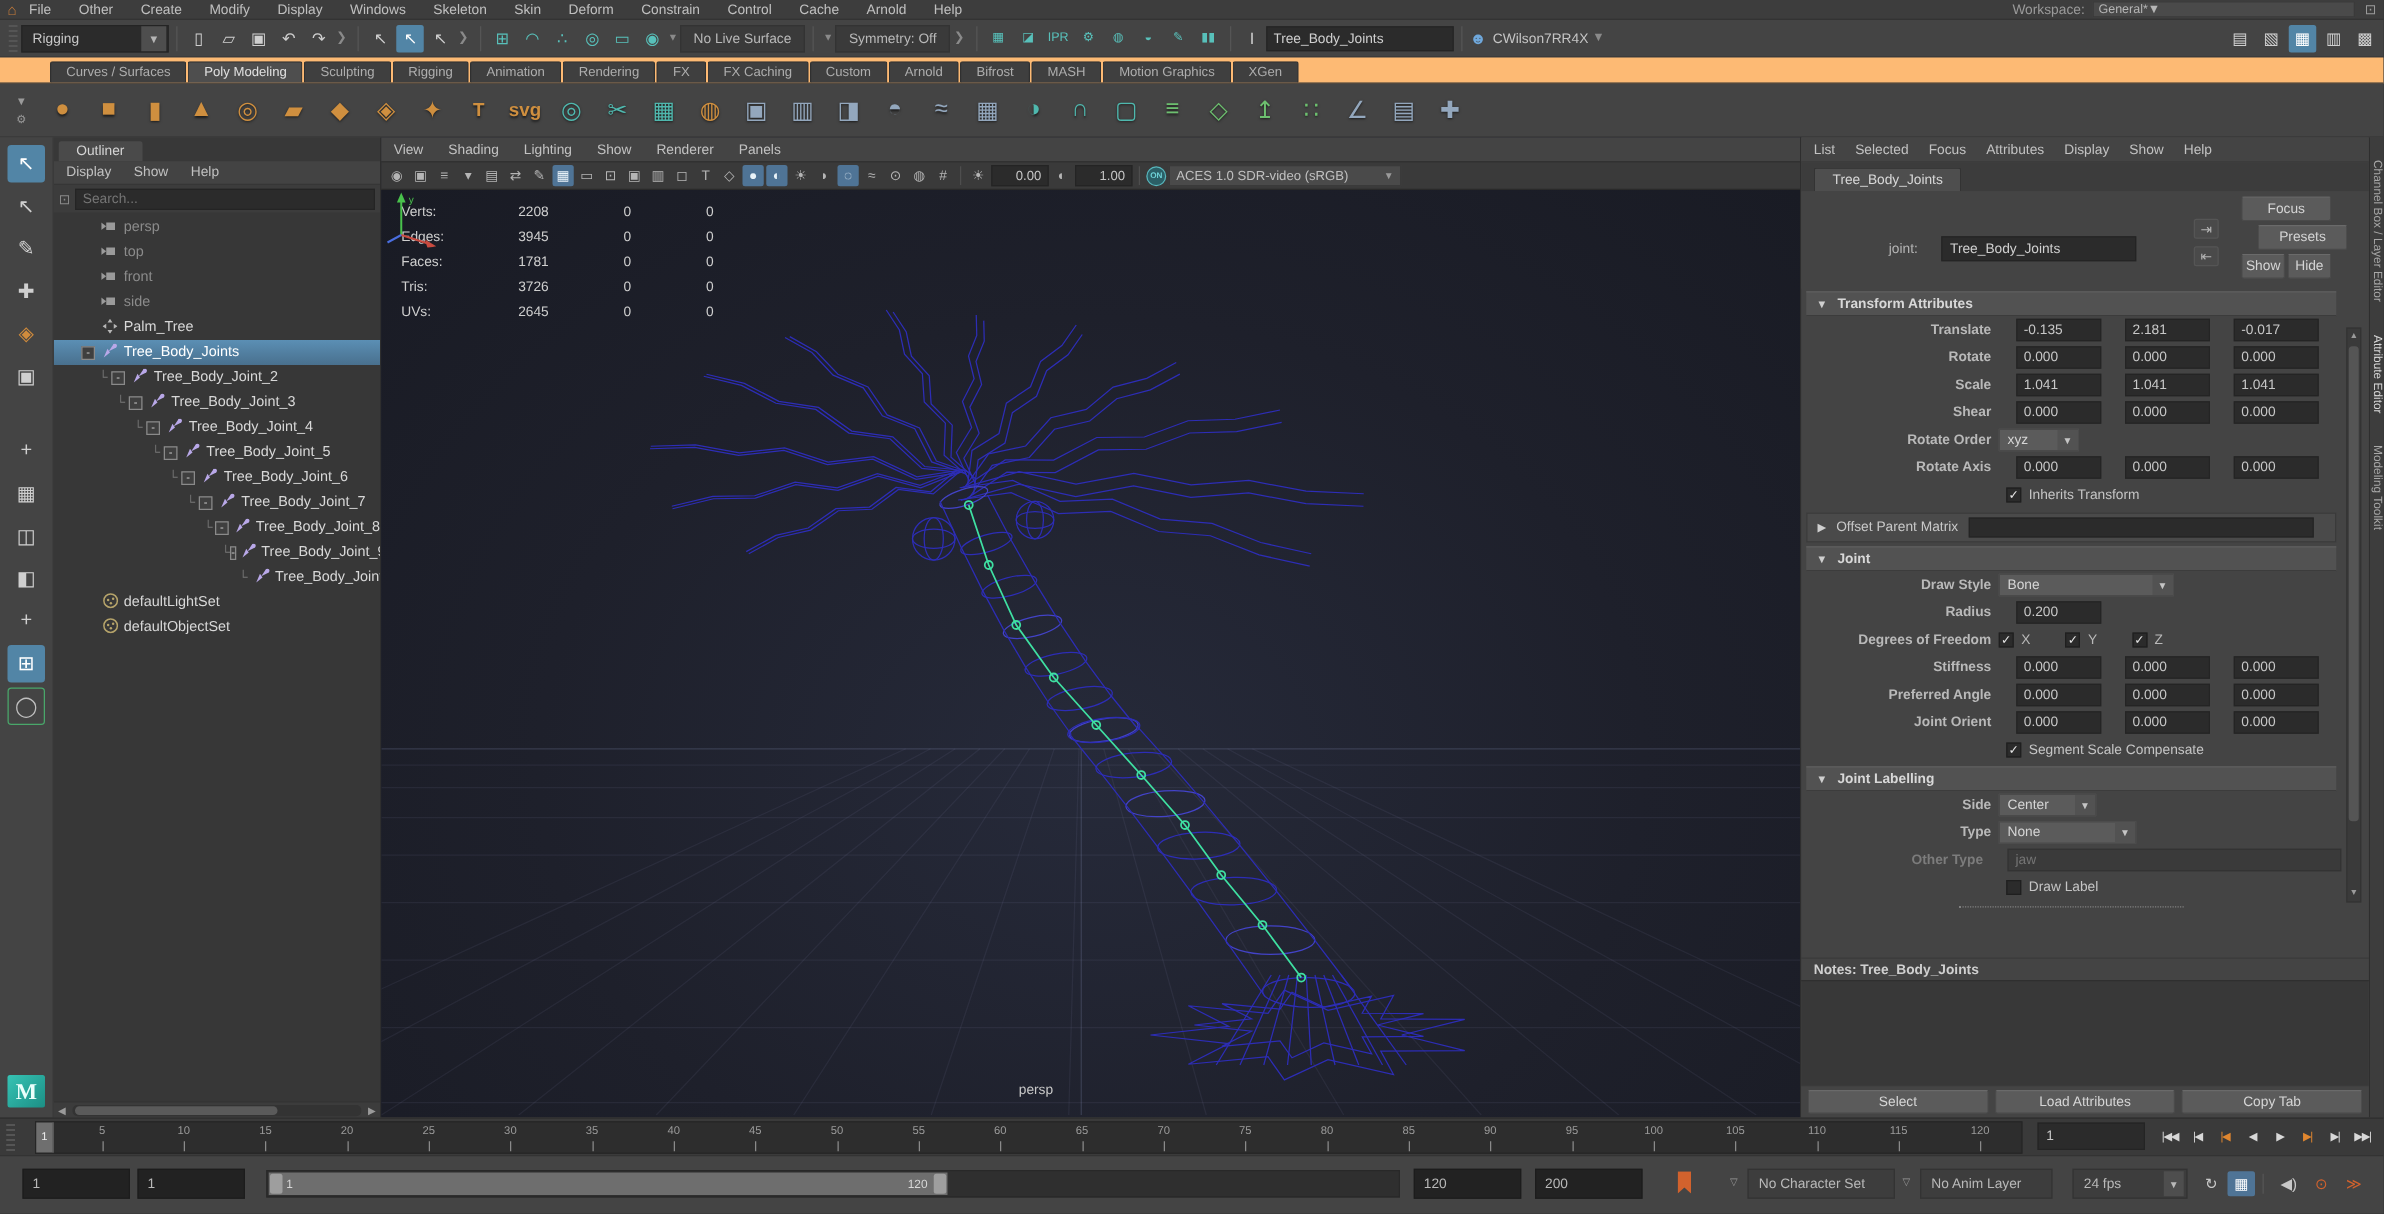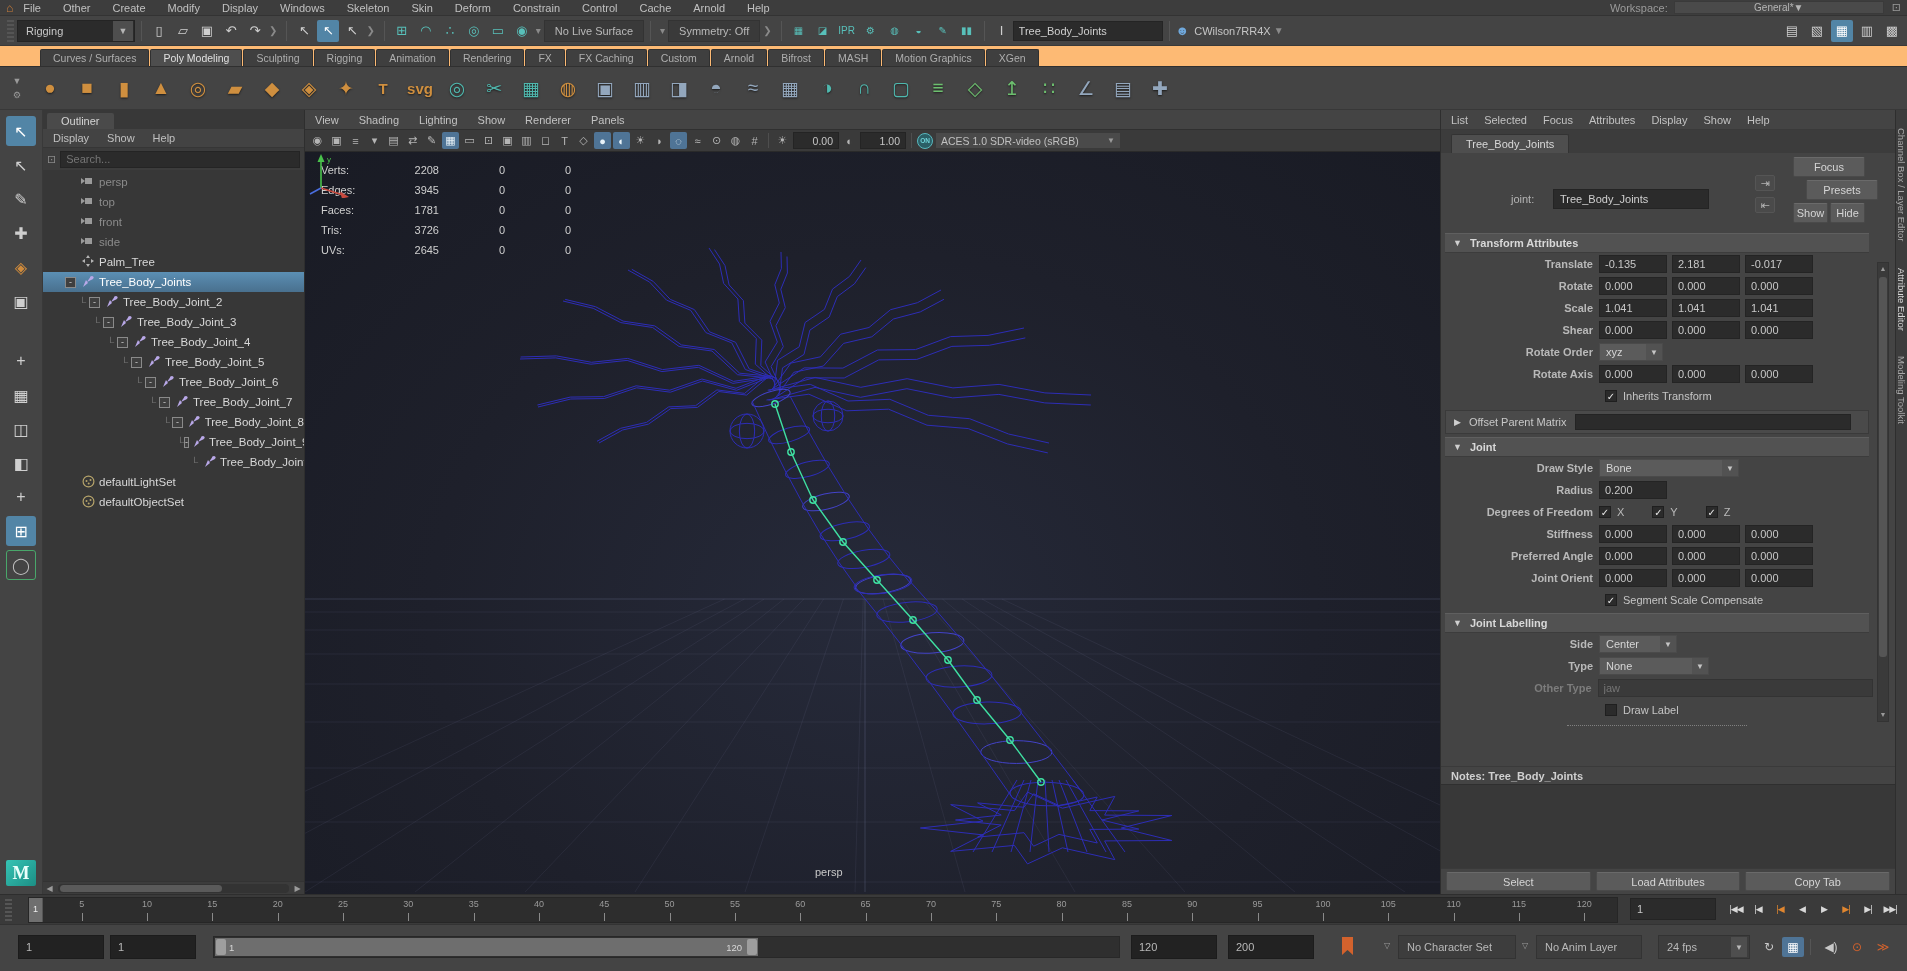--- a/index.html
+++ b/index.html
@@ -6,21 +6,21 @@
   html,body { background:#2b2b2b; }
   body { font-family:"Liberation Sans","DejaVu Sans",sans-serif; color:#c8c8c8; }
   #app { position:relative; width:1907px; height:971px; background:#444; overflow:hidden; }
 
   
   .menubar { height:16px; background:#3d3d3d; display:flex; align-items:center; padding:0 6px; font-size:11px; color:#c0c0c0; border-bottom:1px solid #333; }
   .menubar .home { color:#c87c3a; margin-right:10px; font-size:12px; }
   .menubar .mitem { margin-right:22px; cursor:default; }
   .menubar .spacer { flex:1; }
   .workspace { display:flex; align-items:center; color:#9a9a9a; }
-  .workspace .ws-dd { width:210px; background:#4a4a4a; border:1px solid #3a3a3a; height:13px; margin-left:6px; padding:0 4px; color:#b5b5b5; display:flex; align-items:center; justify-content:center; font-size:10px;}
+  .workspace .ws-dd { width:210px; background:#4a4a4a; border:1px solid #3a3a3a; height:13px; margin-left:6px; padding:0 4px; color:#b5b5b5; display:flex; align-items:center; justify-content:flex-start; font-size:10px;}
   .workspace .lock { margin-left:8px; color:#9a9a9a; }
 
   
   .toolbar { height:30px; background:#444; display:flex; align-items:center; padding:0 4px; border-bottom:1px solid #393939; }
   .grip { width:7px; height:22px; margin:0 3px; background:repeating-linear-gradient(180deg,#555 0 2px,transparent 2px 4px); }
   .dd-box { background:#2b2b2b; border:1px solid #242424; height:22px; display:flex; align-items:center; font-size:11px; }
   .menuset { width:118px; justify-content:space-between; padding-left:8px; }
   .menuset .arrow-btn { width:20px; height:20px; background:#4e4e4e; display:flex;align-items:center;justify-content:center; color:#b5b5b5; font-size:9px; margin-right:1px;}
   .tsep { width:1px; height:20px; background:#555; margin:0 6px; }
   .tb-ico { width:22px; height:22px; display:flex; align-items:center; justify-content:center; font-size:13px; color:#cfcfcf; border-radius:2px; }
@@ -126,21 +126,21 @@
   .ae-head .jname { position:absolute; left:112px; top:36px; width:156px; height:20px; background:#2b2b2b; border:1px solid #242424; color:#d0d0d0; font-size:11px; padding:0 6px; font-family:inherit;}
   .ae-xfer { position:absolute; left:314px; width:20px; height:16px; color:#b5b5b5; font-size:11px; display:flex; align-items:center; justify-content:center; border:1px solid #555; border-radius:2px; background:#4a4a4a;}
   .ae-btn { position:absolute; background:#5b5b5b; border:1px solid #4a4a4a; border-top-color:#6a6a6a; color:#d5d5d5; font-size:11px; display:flex; align-items:center; justify-content:center; border-radius:2px;}
   .ae-scroll { flex:1; position:relative; padding-right:22px; }
   .ae-sec-hd { height:20px; background:#525252; border-top:1px solid #5f5f5f; border-bottom:1px solid #3c3c3c; display:flex; align-items:center; margin:2px 4px 0 4px; font-weight:bold; color:#d8d8d8;}
   .ae-sec-hd .tri { margin:0 8px 0 8px; font-size:9px; color:#cfcfcf; }
   .ae-row { height:22px; display:flex; align-items:center; }
   .ae-row .rlabel { width:158px; text-align:right; padding-right:6px; color:#b9b9b9;font-weight:bold; }
   .ae-row .rlabel.dis { color:#7c7c7c; }
   .f3 { display:flex; gap:5px; }
-  .fld { width:68px; height:18px; background:#2b2b2b; border:1px solid #242424; color:#c8c8c8; font-size:11px; padding:0 5px; font-family:inherit;}
+  .fld { width:68px; height:18px; background:#2b2b2b; border:1px solid #242424; color:#c8c8c8; font-size:11px; padding:0 5px; font-family:inherit;margin-left:14px;}
   .fld.dis { background:#3a3a3a; border-color:#333; color:#777; }
   .fld.wide { width:278px; }
   .ddl { height:18px; background:#5b5b5b; border:1px solid #4a4a4a; color:#d5d5d5; display:flex; align-items:center; padding-left:6px; position:relative;}
   .ddl .dar { margin-left:auto; width:16px; height:16px; background:#525252; display:flex; align-items:center; justify-content:center; font-size:8px; color:#c5c5c5;}
   .chk { width:12px; height:12px; background:#2b2b2b; border:1px solid #1f1f1f; color:#e8e8e8; font-size:10px; line-height:11px; text-align:center; margin-right:6px;}
   .chk.off { color:transparent; }
   .chklab { color:#c5c5c5; }
   .opm { margin:3px 4px; border:1px solid #3a3a3a; background:#4a4a4a; height:24px; display:flex; align-items:center;}
   .opm .tri { margin:0 8px; font-size:9px; color:#cfcfcf;}
   .opm .opm-fld { margin-left:8px; width:276px; height:16px; background:#2b2b2b; border:1px solid #242424;}

